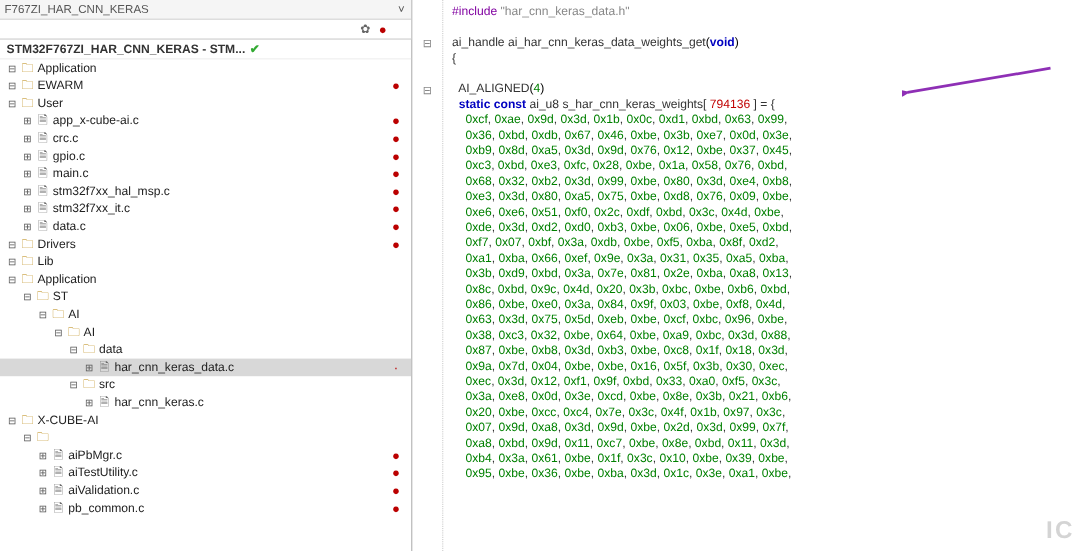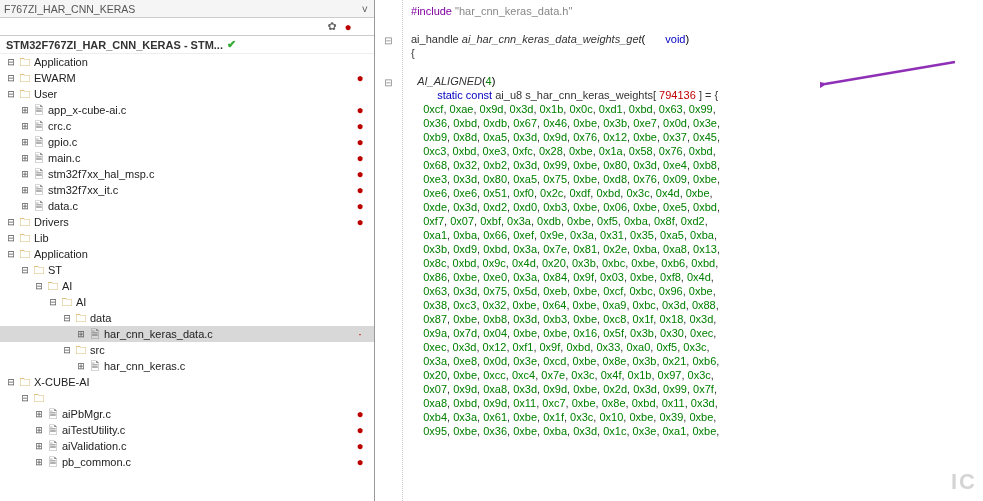--- a/index.html
+++ b/index.html
@@ -33,22 +33,22 @@
     .row .marker { margin-left:auto; width:28px; text-align:center; color:#b00; font-size:12px; }
     .tree::-webkit-scrollbar{width:16px;background:#f0f0f0;}
     .tree::-webkit-scrollbar-thumb{background:#c0c0c0;}
     .right-pane { flex:1; display:flex; }
     .editor-gutter { width:28px; background:#fff; border-right:1px dotted #ccc; padding-top:6px;}
     .fold { width:100%; height:14px; text-align:center; color:#888; font-size:10px; line-height:14px;}
     .editor { flex:1; padding:4px 6px 4px 8px; font-family:Consolas,"Courier New",monospace; font-size:12px; line-height:14px; white-space:pre; overflow:hidden;}
     .tok-d  { color:#8000a0; }   
     .tok-s  { color:#888; }
     .tok-ty { color:#333; }
-    .tok-kw { color:#0000c0; font-weight:normal;padding-left:20px;}
-    .tok-id { color:#333;font-style:italic; }
+    .tok-kw { color:#0000c0; font-weight:bold;}
+    .tok-id { color:#333; }
     .tok-nb { color:#c00000;text-align:right; }
     .hex    { color:#008000; }
     .plain  { color:#333; }
     .arrow { position:absolute; left:820px; top:58px; pointer-events:none;}
     .wm { position:absolute; right:6px; bottom:6px; color:#aaa; font-size:22px; font-weight:bold; letter-spacing:2px; opacity:0.5;}
   </style>
 </head>
 <body>
 
 <div class="main">

